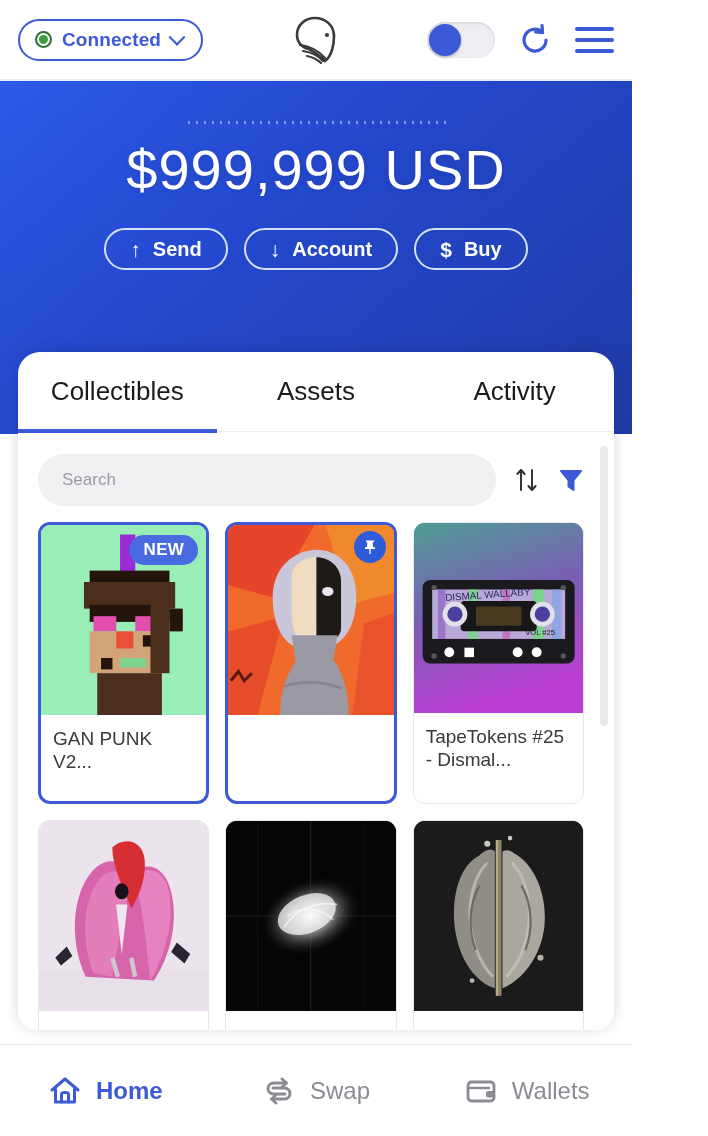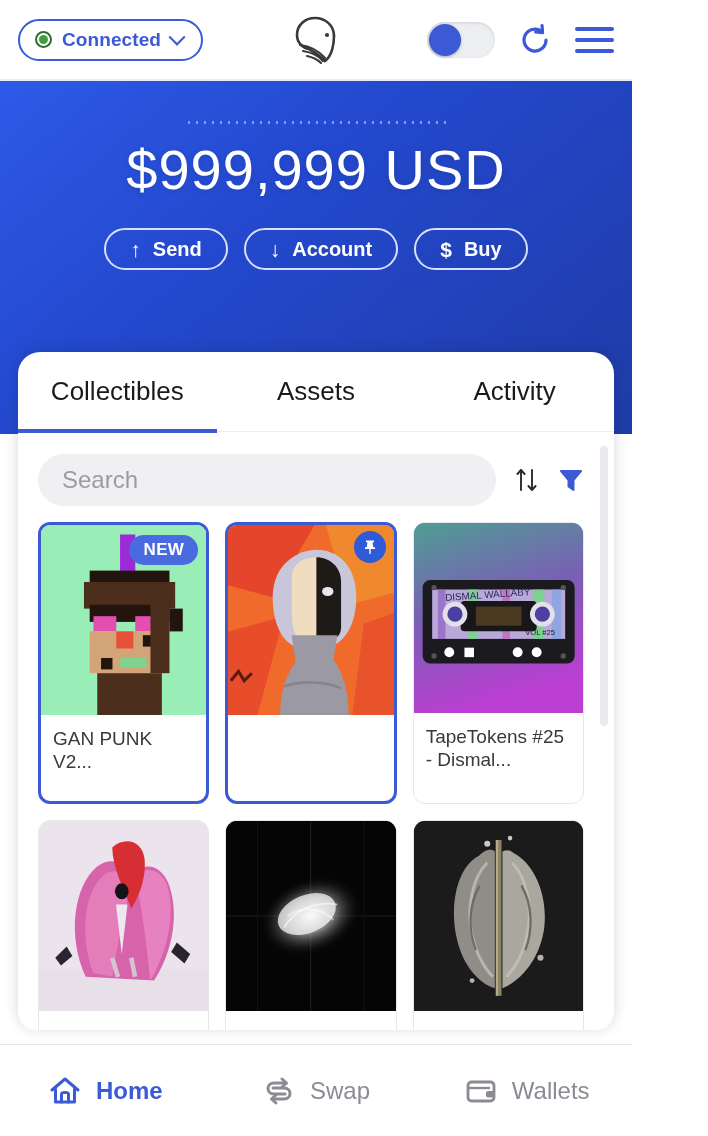--- a/index.html
+++ b/index.html
@@ -172,21 +172,21 @@
     flex: 1; position: relative; overflow: hidden;
     padding: 0 20px;
   }
   .searchrow {
     display: flex; align-items: center; gap: 18px;
     padding: 22px 10px 16px 0;
   }
   .search {
     flex: 1; height: 52px; border-radius: 26px;
     background: #f0f0f2; border: none;
-    padding: 0 24px; font-size: 24px; color: #0369a1;
+    padding: 0 24px; font-size: 17px; color: #0369a1;
     font-family: "Liberation Sans", sans-serif;
   }
   .search::placeholder { color: #9b9ba2; }
   .sort-ic { width: 26px; height: 28px; flex: 0 0 auto; }
   .filter-ic { width: 26px; height: 28px; flex: 0 0 auto; }
 
   .grid {
     display: grid;
     grid-template-columns: repeat(3, 1fr);
     gap: 16px;

